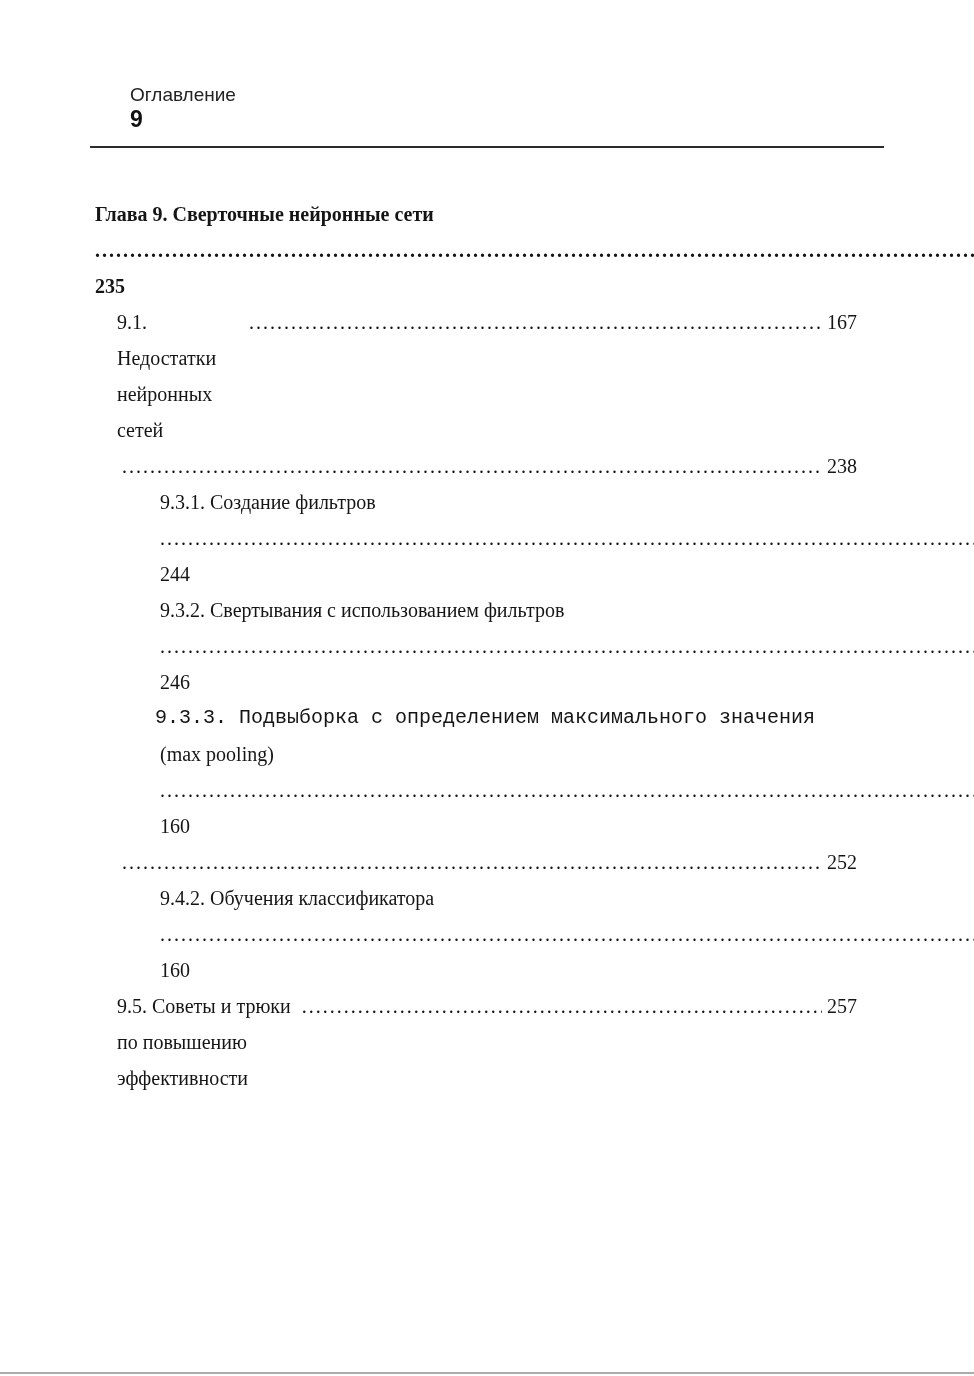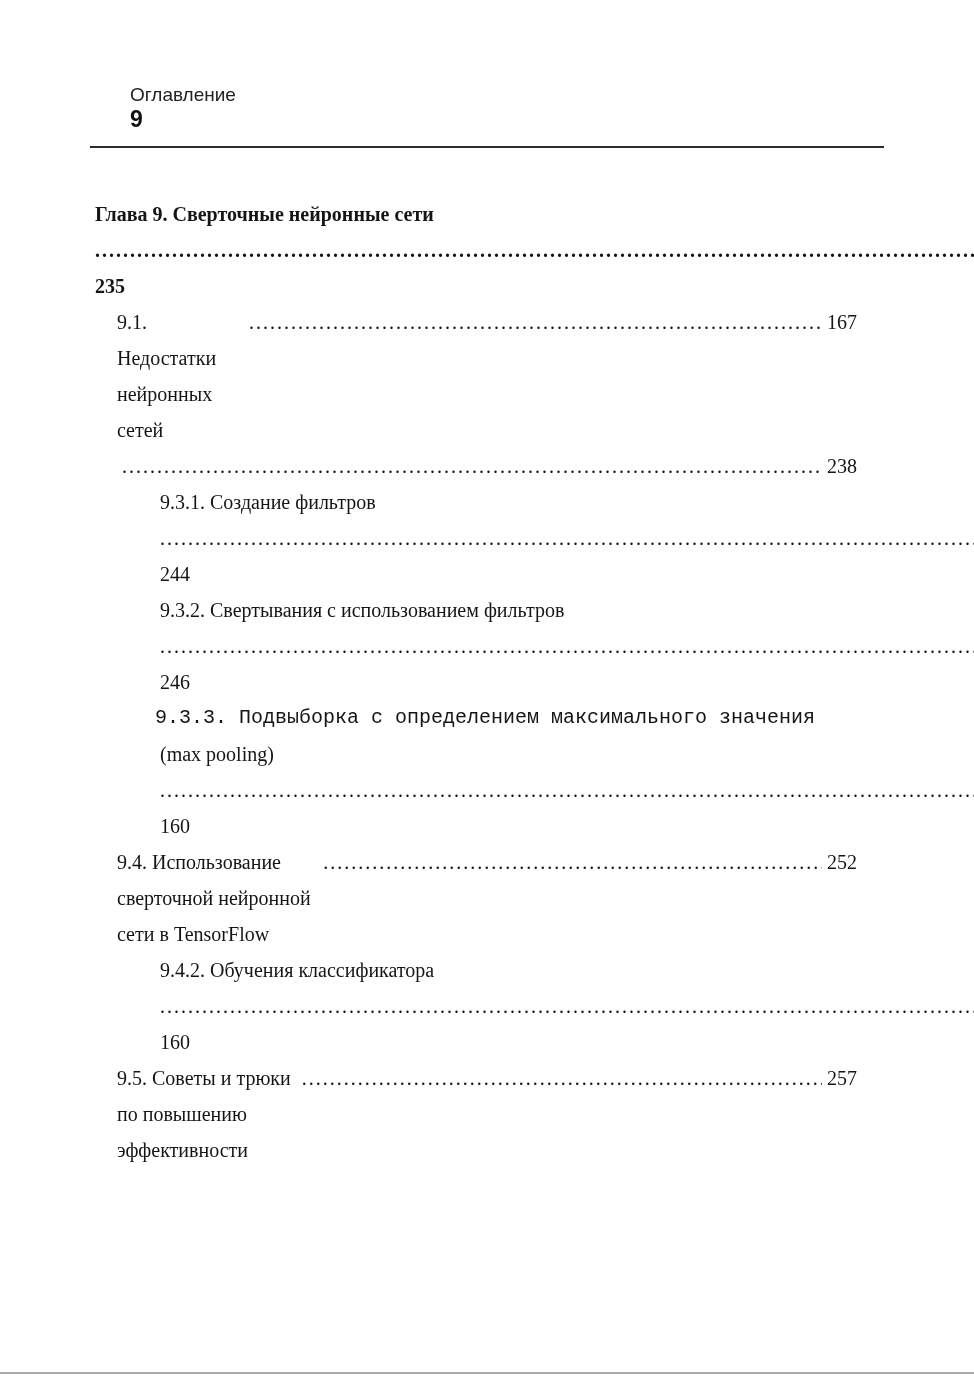--- a/index.html
+++ b/index.html
@@ -103,21 +103,20 @@
       <span class="leader"></span>
       <span class="page">246</span>
     </div>
     <div class="toc-line1 level-2">9.3.3. Подвыборка с определением максимального значения</div>
     <div class="toc-row level-2">
       <span class="label">(max pooling)</span>
       <span class="leader"></span>
       <span class="page">160</span>
     </div>
     <div class="toc-row level-1">
-      <span class="label">9.4. Использование сверточной нейронной сети в TensorFlow</span>
       <span class="leader"></span>
       <span class="page">252</span>
     </div>
     <div class="toc-row level-2">
       <span class="label">9.4.2. Обучения классификатора</span>
       <span class="leader"></span>
       <span class="page">160</span>
     </div>
     <div class="toc-row level-1">
       <span class="label">9.5. Советы и трюки по повышению эффективности</span>

